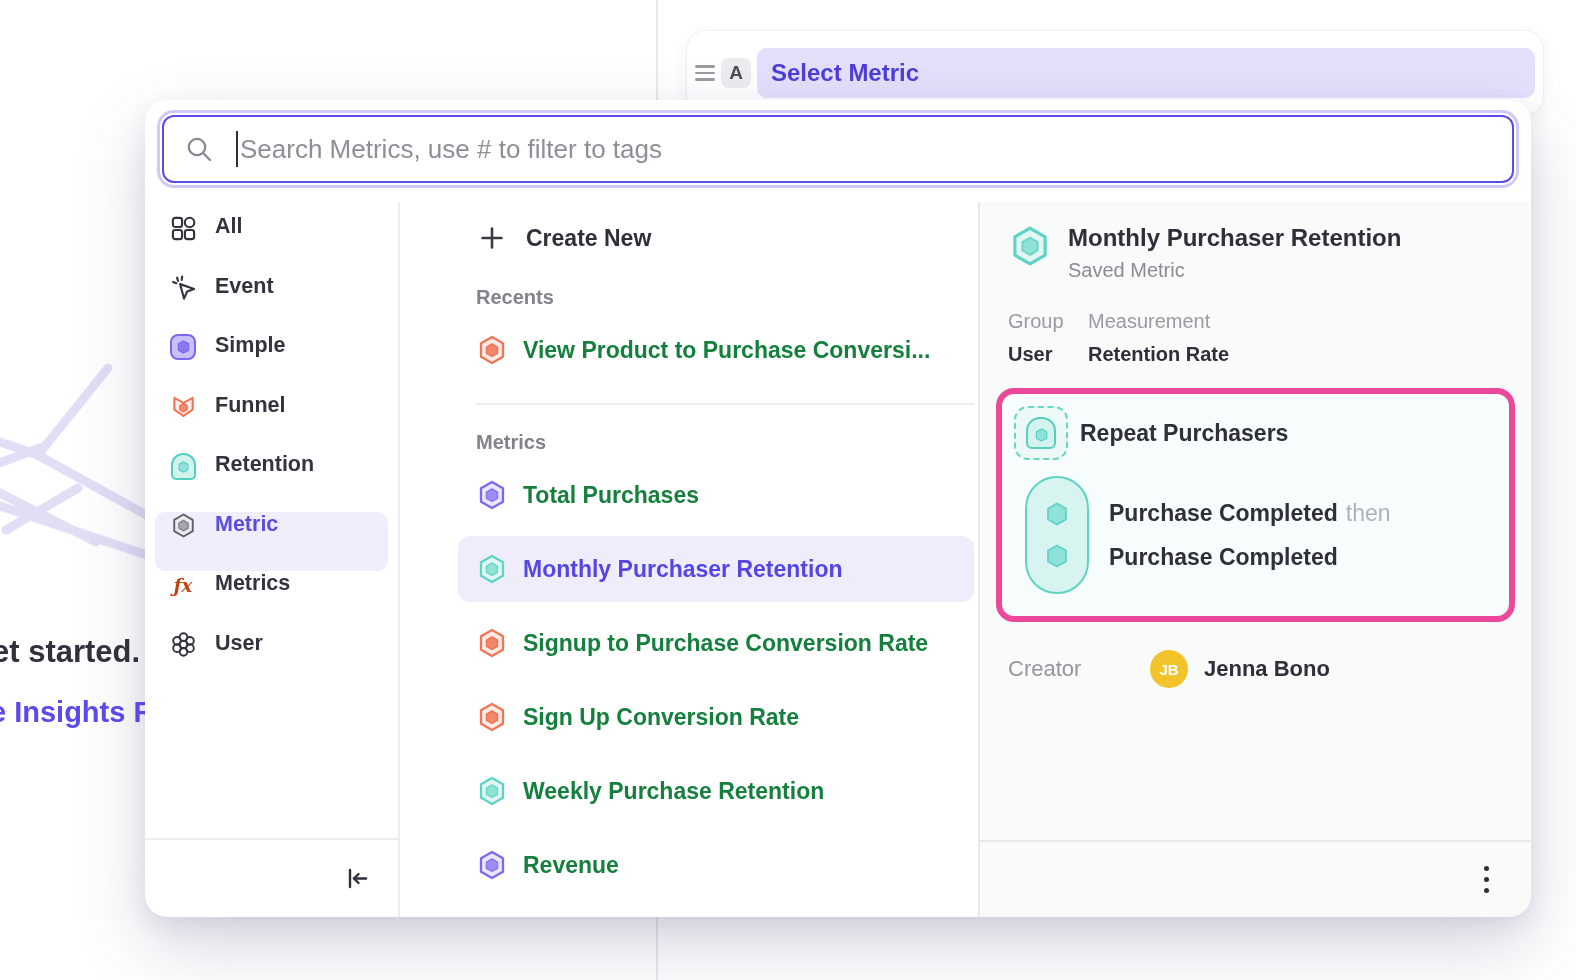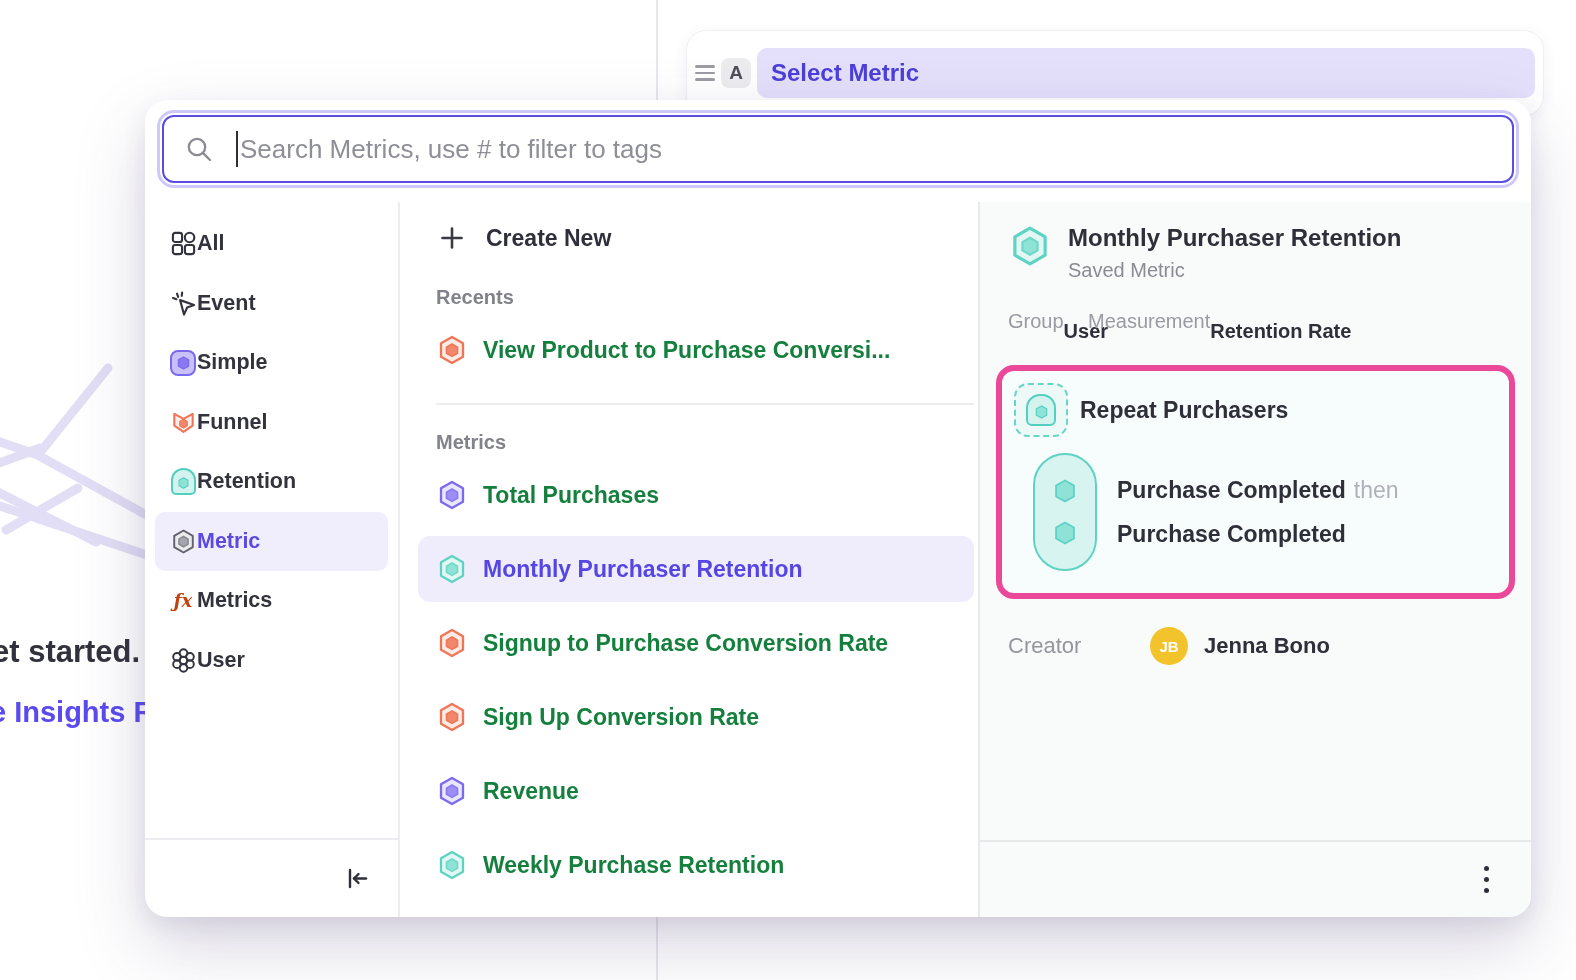--- a/index.html
+++ b/index.html
@@ -60,33 +60,33 @@
   }
   .search-input::placeholder{ color:#8e8e97; }
 
   .cols{ flex:1; display:flex; min-height:0; margin-top:14px;}
 
   
   .leftcol{ width:255px; flex:0 0 255px; border-right:2px solid #ededf1; display:flex; flex-direction:column;}
   .side-list{ flex:1; padding-top:12px; }
   .srow{
     height:59.5px; margin:0 10px; padding-left:14px; border-radius:10px;
-    display:flex; align-items:center; cursor:pointer;
+    display:flex; gap:18px; cursor:pointer;
     font-size:21.5px; font-weight:600; color:#33333d;
   }
   .srow .icbox{ width:28px; height:28px; display:flex; align-items:center; justify-content:center; flex:0 0 28px;}
   .srow.selected{ background:#f0edfc; color:#5b4be0; }
   .side-footer{
     flex:0 0 79px; border-top:2px solid #ededf1;
     display:flex; align-items:center; justify-content:flex-end; padding-right:26px;
   }
   .collapse-btn{ cursor:pointer; display:flex; }
 
   
-  .midcol{ flex:1; padding:14px 4px 0 36px; min-width:0;}
+  .midcol{ flex:1; padding:14px 4px 0 36px; min-width:0;margin-left:40px;}
   .create-row{ display:flex; align-items:center; gap:18px; padding:6px 0; cursor:pointer;}
   .create-row .lbl{ font-size:23px; font-weight:700; color:#2f2f39;}
   .sect-label{ margin-top:26px; font-size:20px; font-weight:600; color:#82828b;}
   .mrow{
     margin-top:8px; height:66px; display:flex; align-items:center; gap:15px;
     margin-left:-18px; padding-left:18px; border-radius:12px; cursor:pointer;
     font-size:23px; font-weight:600; color:#15803d; white-space:nowrap; overflow:hidden;
   }
   .mrow.selected{ background:#efedfc; color:#5546e3; }
   .mid-divider{ margin-top:20px; height:2px; background:#ededf0; }
@@ -95,40 +95,40 @@
   
   .rightcol{
     width:553px; flex:0 0 553px; background:#f8fbfa; border-left:2px solid #e7eaea;
     position:relative; padding:22px 16px 0 16px;
   }
   .dheader{ display:flex; gap:16px; padding-left:12px;}
   .dheader .icbox{ width:44px; height:44px; flex:0 0 44px;}
   .dtitle{ font-size:24px; font-weight:700; color:#2f2f39;}
   .dsub{ font-size:20px; color:#8b8b94; margin-top:7px;}
   .fields{ display:flex; margin-top:28px;}
-  .field{ display:flex; flex-direction:row;}
+  .field{ display:flex; flex-direction:column;}
   .field.f1{ width:92px; }
   .field .flabel{ font-size:20px; color:#9a9aa2;}
   .field .fvalue{ font-size:20px; font-weight:700; color:#2f2f39; margin-top:10px;}
   .defcard{
     margin-top:22px; border:6px solid #ec4899; background:#f7fdfc;
     border-radius:18px; padding:12px 14px 22px 12px;
   }
   .defhead{ display:flex; align-items:center; gap:12px;}
   .dashed-ic{
     width:54px; height:54px; border:2px dashed #66d6c6; border-radius:14px;
     background:#edf9f7; display:flex; align-items:center; justify-content:center;
   }
   .arch{
     width:30px; height:32px; border:2px solid #53cfc0; background:#d5f3ee;
     border-radius:14px 14px 6px 6px; display:flex; align-items:center; justify-content:center; padding-top:3px;
   }
   .arch.small{ width:25px; height:27px; border-radius:12px 12px 5px 5px; padding-top:2px;}
   .deftitle{ font-size:23px; font-weight:700; color:#2f2f39;}
-  .defbody{ display:flex; gap:20px; margin-top:16px; margin-left:19px;}
+  .defbody{ display:flex; gap:20px; margin-top:16px; margin-left:11px;}
   .capsule{
     width:64px; height:118px; border:2px solid #5ed3c4; border-radius:33px;
     background:rgba(95,212,197,.20); display:flex; flex-direction:column;
     align-items:center; justify-content:center; gap:16px; flex:0 0 64px;
   }
   .steps{ display:flex; flex-direction:column; justify-content:center; gap:17px;}
   .step{ font-size:23px; font-weight:700; color:#2f2f39;}
   .step .suffix{ font-weight:400; color:#b0b0b8; margin-left:8px;}
   .creator-row{ display:flex; align-items:center; margin-top:28px; padding-left:12px;}
   .creator-label{ font-size:22px; color:#95959d; width:142px;}
@@ -374,36 +374,36 @@
             <svg class="hex hex-orange" width="32" height="32" viewBox="0 0 32 32">
               <path class="o" d="M16 3 27 9.3v13.4L16 29 5 22.7V9.3Z"></path>
               <path class="i" d="M16 10 21.5 13.2v6L16 22.4l-5.5-3.2v-6Z"></path>
             </svg>
           </span>
           <span>Sign Up Conversion Rate</span>
         </div>
 
         <div class="mrow">
           <span class="icbox">
+            <svg class="hex hex-teal" width="32" height="32" viewBox="0 0 32 32">
+              <path class="o" d="M16 3 27 9.3v13.4L16 29 5 22.7V9.3Z"></path>
+              <path class="i" d="M16 10 21.5 13.2v6L16 22.4l-5.5-3.2v-6Z"></path>
+            </svg>
+          </span>
+          <span>Weekly Purchase Retention</span>
+        </div>
+
+        <div class="mrow">
+          <span class="icbox">
             <svg class="hex hex-purple" width="32" height="32" viewBox="0 0 32 32">
               <path class="o" d="M16 3 27 9.3v13.4L16 29 5 22.7V9.3Z"></path>
               <path class="i" d="M16 10 21.5 13.2v6L16 22.4l-5.5-3.2v-6Z"></path>
             </svg>
           </span>
           <span>Revenue</span>
-        </div>
-
-        <div class="mrow">
-          <span class="icbox">
-            <svg class="hex hex-teal" width="32" height="32" viewBox="0 0 32 32">
-              <path class="o" d="M16 3 27 9.3v13.4L16 29 5 22.7V9.3Z"></path>
-              <path class="i" d="M16 10 21.5 13.2v6L16 22.4l-5.5-3.2v-6Z"></path>
-            </svg>
-          </span>
-          <span>Weekly Purchase Retention</span>
         </div>
 
       </section>
 
       <section class="rightcol">
 
         <div class="dheader">
           <span class="icbox">
             <svg class="hex hex-teal" width="44" height="44" viewBox="0 0 32 32">
               <path class="o" d="M16 3 27 9.3v13.4L16 29 5 22.7V9.3Z"></path>

